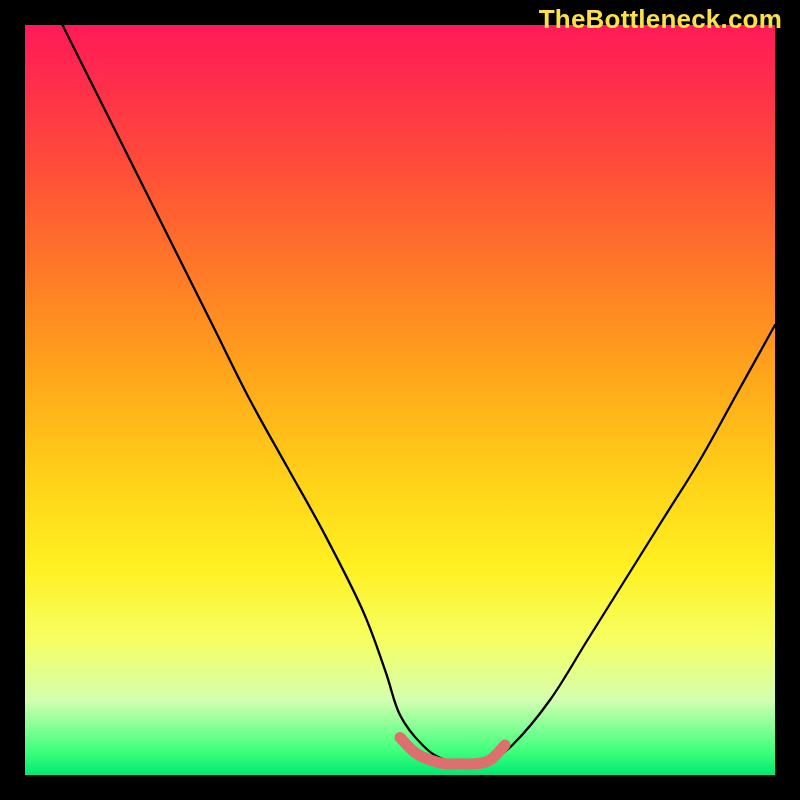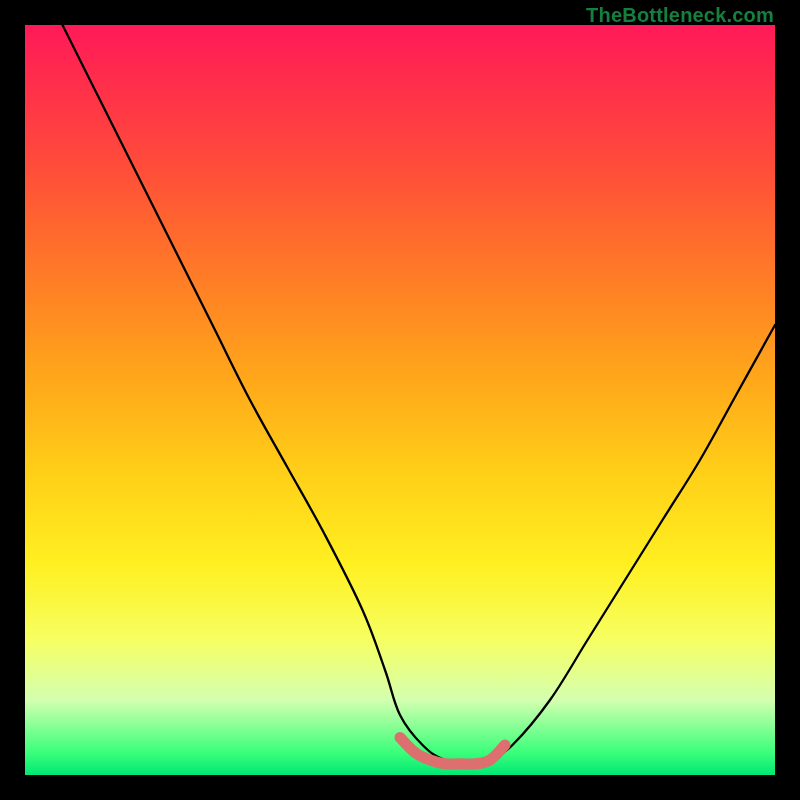--- a/index.html
+++ b/index.html
@@ -13,23 +13,23 @@
   }
   .frame {
     position: relative;
     width: 800px;
     height: 800px;
     background: #000;
   }
   .watermark {
     position: absolute;
     top: 4px;
-    right: 26px;
-    color: #15803d;
-    font-size: 20px;
+    right: 18px;
+    color: #fde047;
+    font-size: 26px;
     font-weight: 600;
     letter-spacing: 0.2px;
     z-index: 10;
   }
   .plot {
     position: absolute;
     left: 25px;
     top: 25px;
     width: 750px;
     height: 750px;

